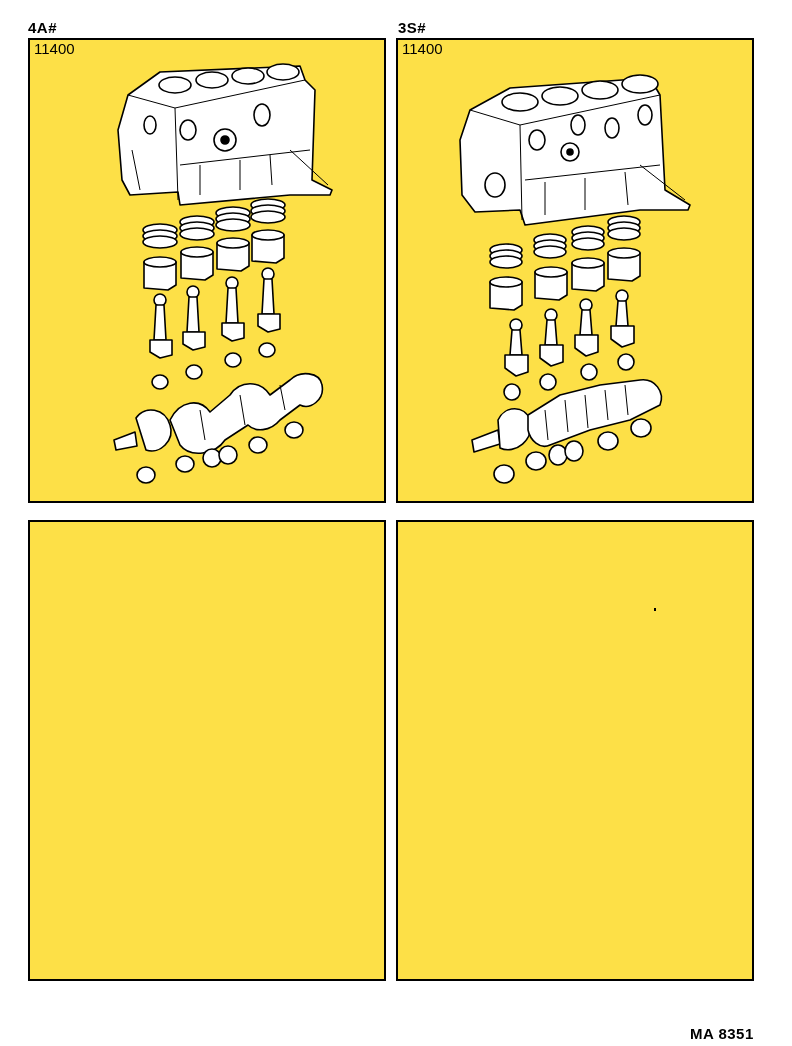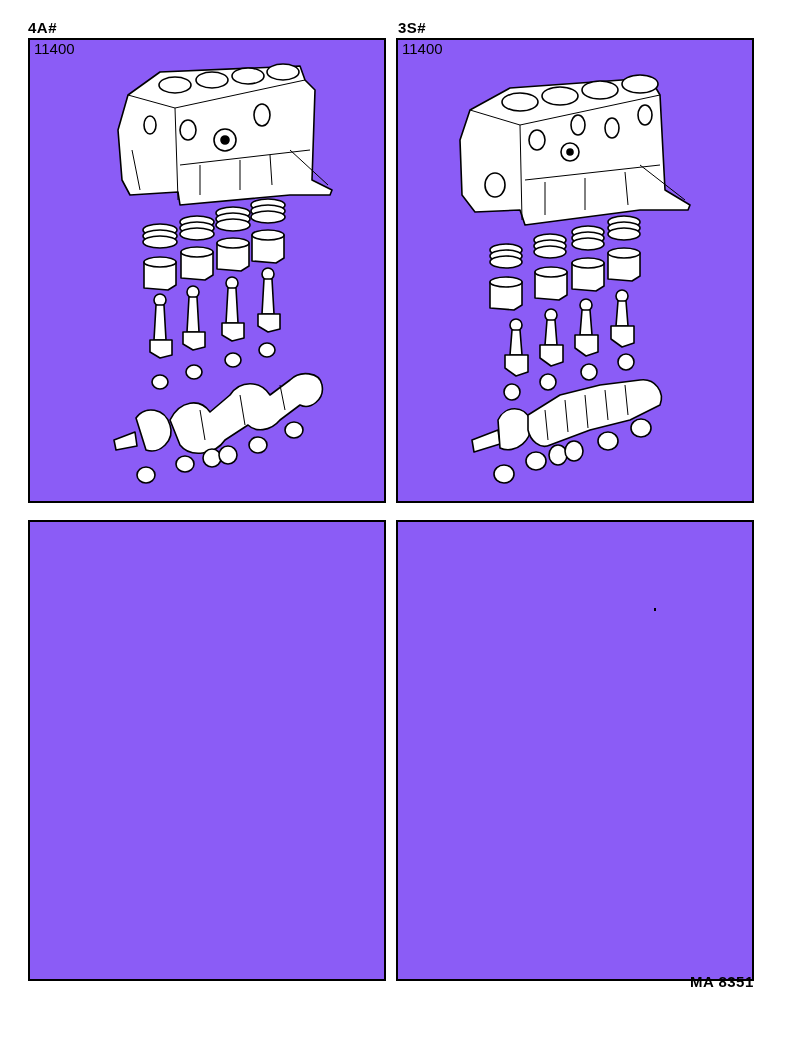--- a/index.html
+++ b/index.html
@@ -1,19 +1,19 @@
 <!DOCTYPE html>
 <html><head>
 <meta charset="utf-8">
 <style>
   html, body { margin: 0; padding: 0; background: #ffffff; }
   body { width: 792px; height: 1046px; position: relative; overflow: hidden;
          font-family: "Liberation Sans", sans-serif; color: #000; }
   .model-label { position: absolute; font-size: 15px; font-weight: bold; letter-spacing: 0.5px; }
-  .panel { position: absolute; border: 2px solid #000; box-sizing: border-box; background: #8b5cf6; }
+  .panel { position: absolute; border: 2px solid #000; box-sizing: border-box; background: #fde047; }
   .part-no { position: absolute; left: 4px; top: 0px; font-size: 15px; }
   .catalog-no { position: absolute; font-size: 15px; font-weight: bold; letter-spacing: 0.5px; }
   svg.drawing { position: absolute; overflow: visible; }
   svg.drawing * { fill: #fff; stroke: #000; stroke-width: 1.6; stroke-linejoin: round; }
   svg.drawing .thin { stroke-width: 1; fill: none; }
   svg.drawing .dark { fill: #000; }
   .speck { position: absolute; width: 2px; height: 3px; background: #000; }
 </style>
 </head>
 <body>
@@ -191,13 +191,13 @@
   <g>
     <ellipse cx="504" cy="474" rx="10" ry="9"></ellipse>
     <ellipse cx="536" cy="461" rx="10" ry="9"></ellipse>
     <ellipse cx="558" cy="455" rx="9" ry="10"></ellipse>
     <ellipse cx="574" cy="451" rx="9" ry="10"></ellipse>
     <ellipse cx="608" cy="441" rx="10" ry="9"></ellipse>
     <ellipse cx="641" cy="428" rx="10" ry="9"></ellipse>
   </g>
 </svg>
 
-<div class="catalog-no" style="left:690px; top:973px;">MA 8351</div>
+<div class="catalog-no" style="left:690px; top:1025px;">MA 8351</div>
 
 </body></html>

